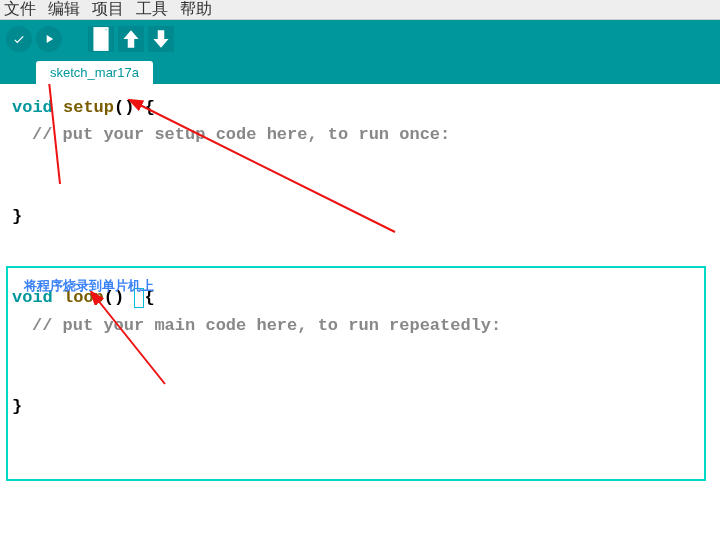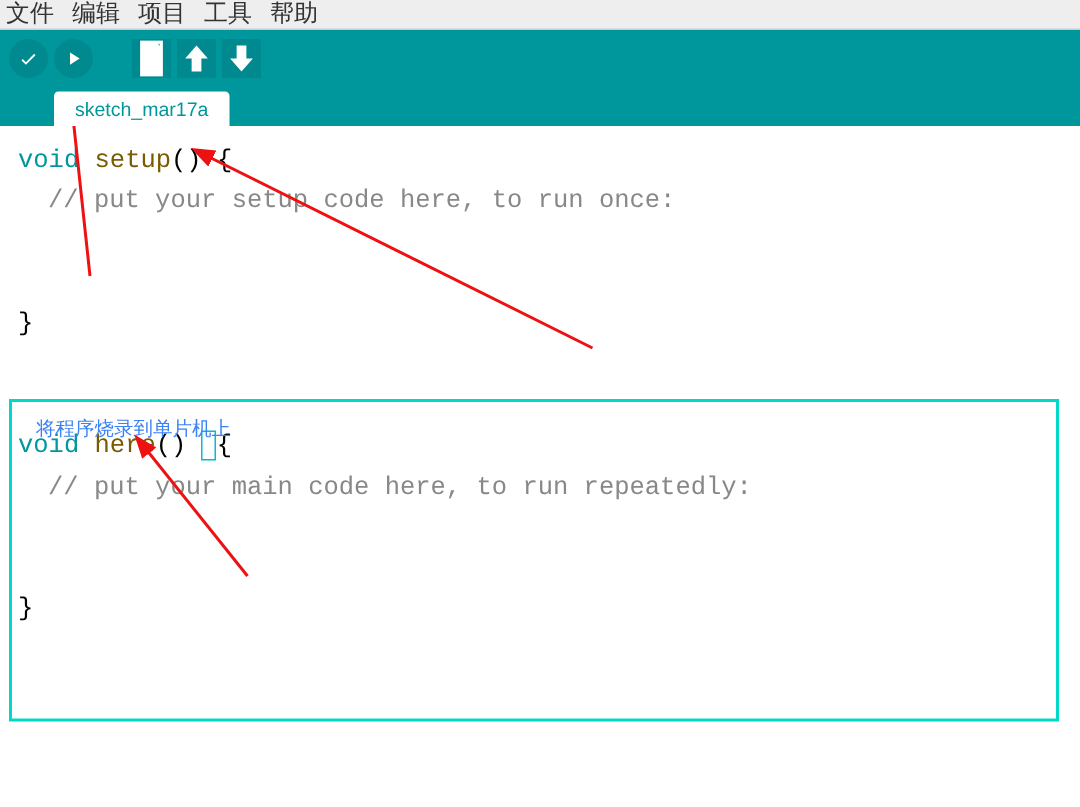--- a/index.html
+++ b/index.html
@@ -11,21 +11,21 @@
   .toolbar { background: #00979c; height: 38px; display: flex; align-items: center; padding: 0 6px; gap: 4px; }
   .tool-btn { width: 26px; height: 26px; border-radius: 50%; background: #008a8f; display: flex; align-items: center; justify-content: center; cursor: pointer; }
   .tool-btn svg { width: 14px; height: 14px; }
   .tool-sq { width: 26px; height: 26px; background: #008a8f; display: flex; align-items: center; justify-content: center; cursor: pointer; }
   .toolbar-gap { width: 18px; }
   
   .tabbar { background: #00979c; height: 26px; display: flex; align-items: flex-end; padding-left: 36px; }
   .tab { background: #fff; color: #00979c; font-size: 13px; padding: 4px 14px; border-top-left-radius: 3px; border-top-right-radius: 3px; }
   .tab span::after { content: ""; }
   
-  .editor { position: relative; width: 600px; height: 454px; background: #fff; font-family: "Courier New", monospace; font-size: 17px; line-height: 1.6; }
+  .editor { position: relative; width: 600px; height: 454px; background: #fff; font-family: "Courier New", monospace; font-size: 17px; line-height: 1.6; font-weight: bold; }
   .code-area { padding: 10px 12px; }
   .kw { color: #00979c; }
   .fn { color: #7a5c00; }
   .comment { color: #888; }
   .cursor-box { display: inline-block; border: 1px solid #00bcd4; width: 10px; height: 20px; vertical-align: middle; }
   
   .highlight-box { position: absolute; border: 2px solid #00d8c8; left: 6px; top: 182px; width: 700px; height: 215px; pointer-events: none; }
   
   .anno { position: absolute; color: #3b82f6; font-size: 13px; font-family: sans-serif; white-space: nowrap; }
   .anno1 { left: 24px; top: 192px; }
@@ -83,21 +83,21 @@
 
 <div class="editor">
   <div class="code-area">
     <div><span class="kw">void </span><span class="fn">setup</span><span>() {</span></div>
     <div style="padding-left:20px;" class="comment">// put your setup code here, to run once:</div>
     <div>&nbsp;</div>
     <div>&nbsp;</div>
     <div>}</div>
     <div>&nbsp;</div>
     <div>&nbsp;</div>
-    <div><span class="kw">void </span><span class="fn">here</span><span>() </span><span class="cursor-box"></span><span>{</span></div>
+    <div><span class="kw">void </span><span class="fn">loop</span><span>() </span><span class="cursor-box"></span><span>{</span></div>
     <div style="padding-left:20px;" class="comment">// put your main code here, to run repeatedly:</div>
     <div>&nbsp;</div>
     <div>&nbsp;</div>
     <div>}</div>
   </div>
 
   <div class="highlight-box"></div>
 
   <svg class="arrow" style="left:0;top:0;width:720px;height:460px;">
     <defs>

